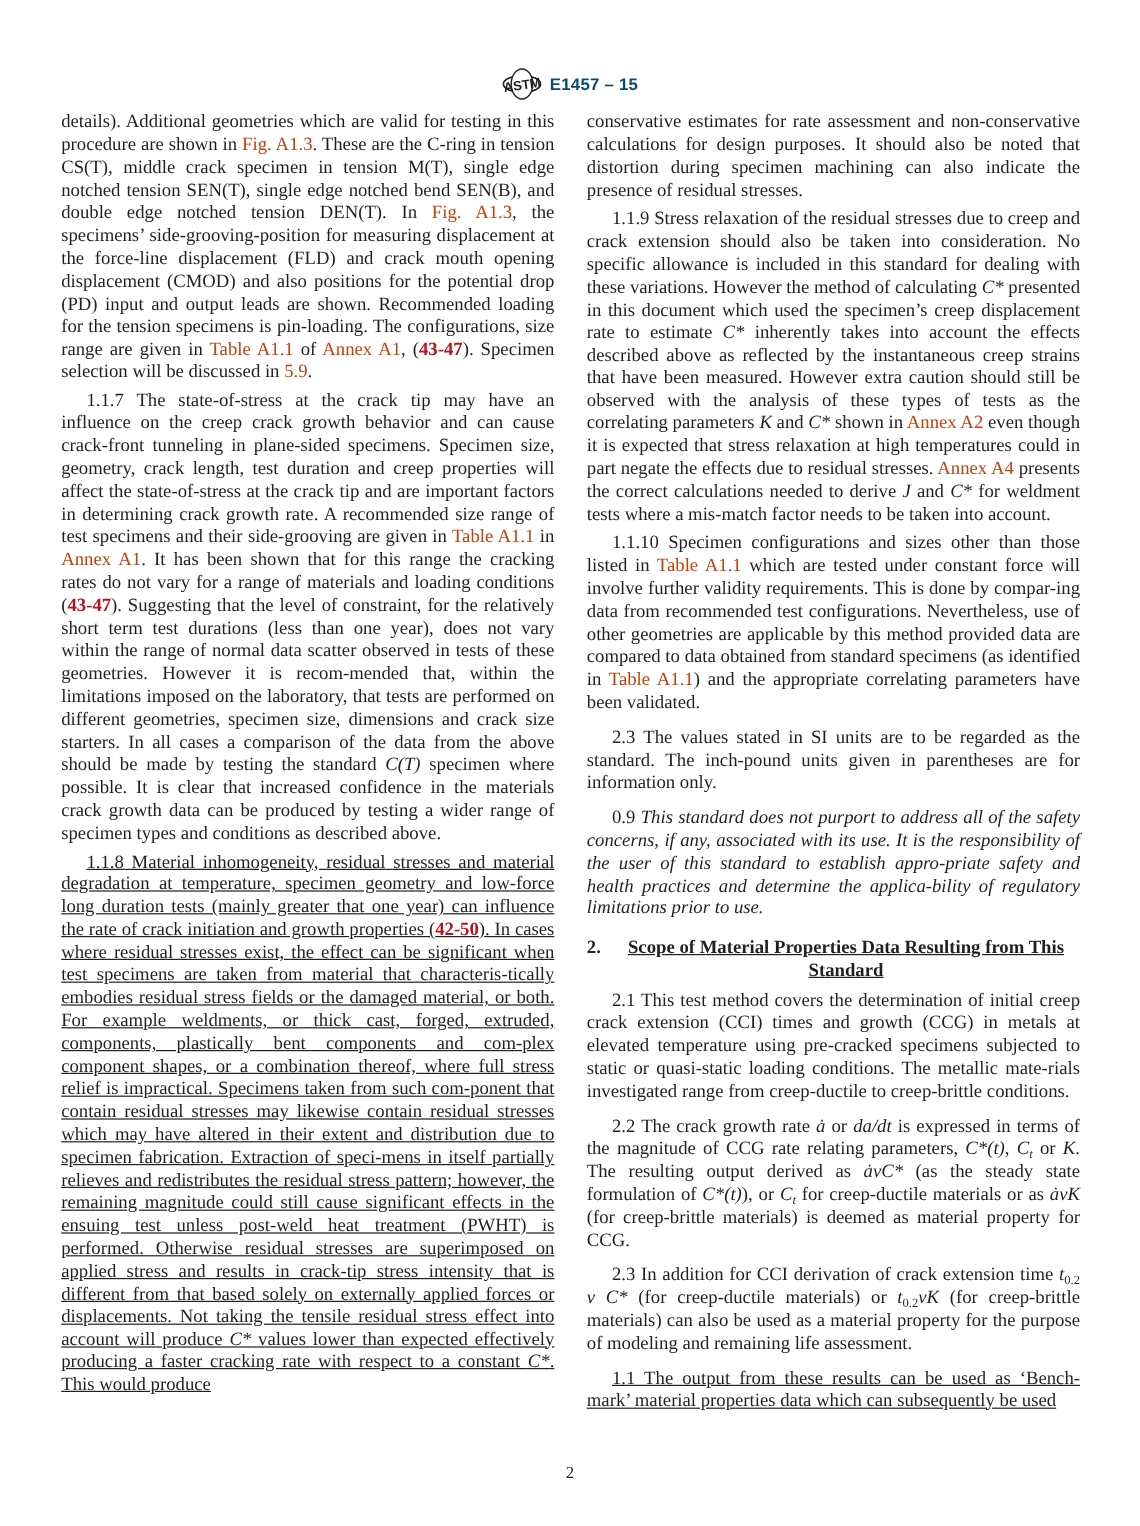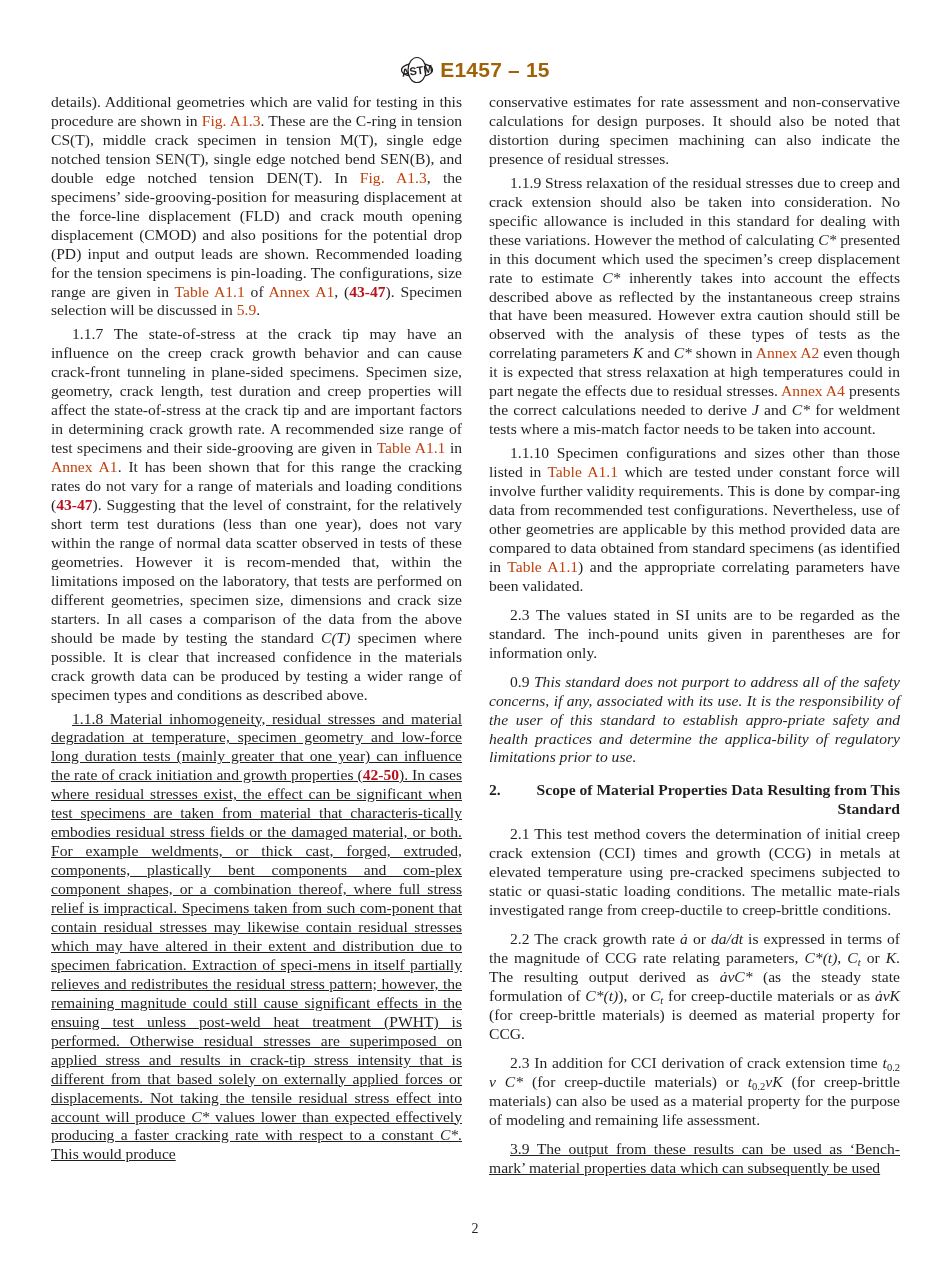--- a/index.html
+++ b/index.html
@@ -2,34 +2,34 @@
 <html><head>
   <meta charset="utf-8">
   <style>
     html, body { margin: 0; padding: 0; background: #ffffff; }
     body { width: 950px; height: 1272px; position: relative; overflow: hidden;
            font-family: "Liberation Serif", "DejaVu Serif", serif; color: #231f20; }
     .header { position: absolute; top: 56px; left: 0; width: 950px; height: 28px;
               display: flex; justify-content: center; align-items: center; gap: 6px; }
     .logo { width: 34px; height: 28px; }
     .doc-id { font-family: "Liberation Sans", "DejaVu Sans", sans-serif; font-weight: bold;
-              font-size: 21px; letter-spacing: 0.2px; color: #a16207; }
+              font-size: 14px; letter-spacing: 0.2px; color: #0c4a6e; }
     .col { position: absolute; top: 93px; width: 411px; font-size: 15.6px; line-height: 18.95px;
            text-align: justify; hyphens: manual; }
     .col.left { left: 51px; }
     .col.right { left: 489px; }
     .col p { margin: 0 0 5px 0; text-indent: 21px; }
     .col p.cont { text-indent: 0; }
     .col p.nosp { margin-bottom: 0; text-decoration: underline; }
     .link { color: #c2410c; }
     .cite { color: #b5121b; font-weight: bold; }
     .it { font-style: italic; }
     .sec-heading { font-weight: bold; font-size: 15.6px; margin: 14px 0 6px 0; display: flex; }
     .sec-heading .num { width: 21px; flex: 0 0 21px; }
-    .sec-heading .txt { text-align: right; }
+    .sec-heading .txt { text-align: center; text-decoration: underline; }
     sub { font-size: 10.5px; vertical-align: -3px; line-height: 0; }
     .page-num { position: absolute; top: 1221px; left: 0; width: 950px; text-align: center;
                 font-size: 14px; color: #231f20; }
   </style>
 </head>
 <body>
 
 <div class="header">
   <svg class="logo" viewBox="0 0 34 28">
     <ellipse cx="17" cy="14" rx="15.5" ry="7" fill="none" stroke="#231f20" stroke-width="1.3"></ellipse>
@@ -62,16 +62,16 @@
     <span class="num">2.</span>
     <span class="txt">Scope of Material Properties Data Resulting from This Standard</span>
   </div>
 
   <p style="margin-bottom:10px">2.1 This test method covers the determination of initial creep crack extension (CCI) times and growth (CCG) in metals at elevated temperature using pre-cracked specimens subjected to static or quasi-static loading conditions. The metallic mate-rials investigated range from creep-ductile to creep-brittle conditions.</p>
 
   <p style="margin-bottom:10px"><span>2.2 The crack growth rate </span><span class="it">ȧ</span><span> or </span><span class="it">da/dt</span><span> is expressed in terms of the magnitude of CCG rate relating parameters, </span><span class="it">C*(t)</span><span>, </span><span class="it">C</span><sub class="it">t</sub><span> or </span><span class="it">K</span><span>. The resulting output derived as </span><span class="it">ȧvC*</span><span> (as the steady state formulation of </span><span class="it">C*(t)</span><span>), or </span><span class="it">C</span><sub class="it">t</sub><span> for creep-ductile materials or as </span><span class="it">ȧvK</span><span> (for creep-brittle materials) is deemed as material property for CCG.</span></p>
 
   <p style="margin-bottom:10px"><span>2.3 In addition for CCI derivation of crack extension time </span><span class="it">t</span><sub>0.2</sub><span class="it"> v C*</span><span> (for creep-ductile materials) or </span><span class="it">t</span><sub>0.2</sub><span class="it">vK</span><span> (for creep-brittle materials) can also be used as a material property for the purpose of modeling and remaining life assessment.</span></p>
 
-  <p class="nosp">3.9 The output from these results can be used as ‘Bench-mark’ material properties data which can subsequently be used</p>
+  <p class="nosp">1.1 The output from these results can be used as ‘Bench-mark’ material properties data which can subsequently be used</p>
 </div>
 
 <div class="page-num">2</div>
 
 </body></html>

